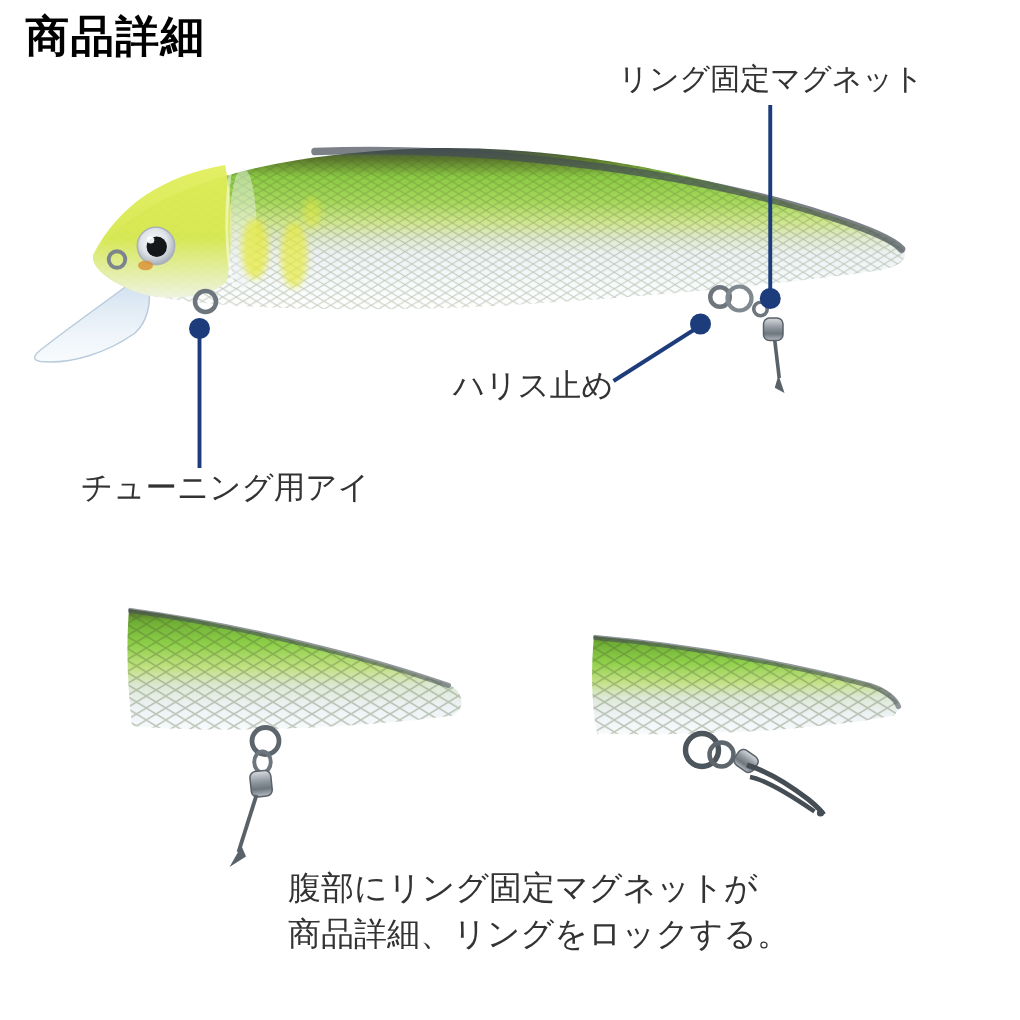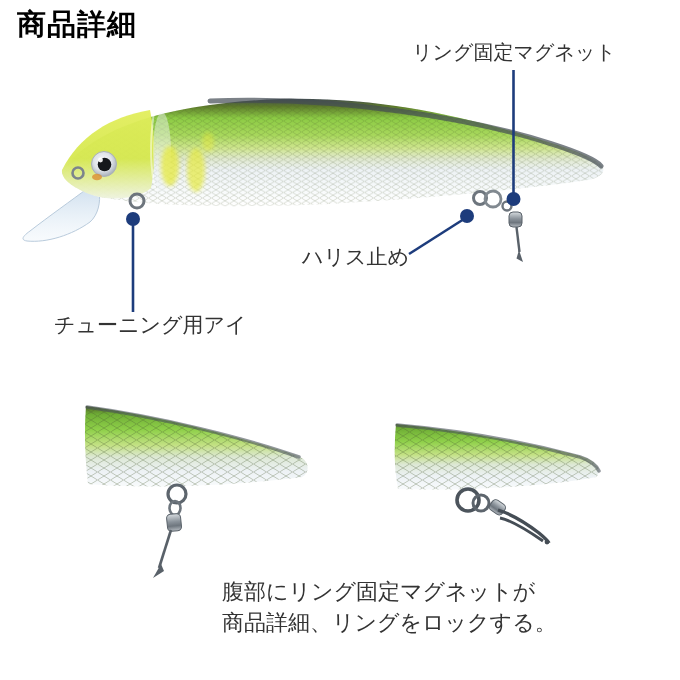--- a/index.html
+++ b/index.html
@@ -15,21 +15,21 @@
   .stage{position:absolute;left:0;top:0;width:680px;height:680px;}
   .txt{position:absolute;color:var(--label-text);white-space:nowrap;}
   .page-title{
     left:17px;top:5px;font-size:29px;font-weight:800;color:var(--title-text);
     letter-spacing:1px;
   }
   .lbl{font-size:21px;letter-spacing:0px;}
   .lbl-ring{left:378px;top:39px;width:272px;text-align:center;font-size:20px;}
   .lbl-harisu{left:302px;top:243px;}
   .lbl-tuning{left:54px;top:311px;text-align:right;}
-  .caption{left:192px;top:576px;font-size:22px;line-height:31px;margin-left:30px;}
+  .caption{left:192px;top:576px;font-size:22px;line-height:31px;}
   .callout-line{stroke:var(--annotation);stroke-width:2.6;fill:none;}
   .callout-dot{fill:var(--annotation);stroke:none;}
 </style>
 </head>
 <body>
 
 <div class="canvas">
 
   <svg class="stage" viewBox="0 0 680 680">
     <defs>

